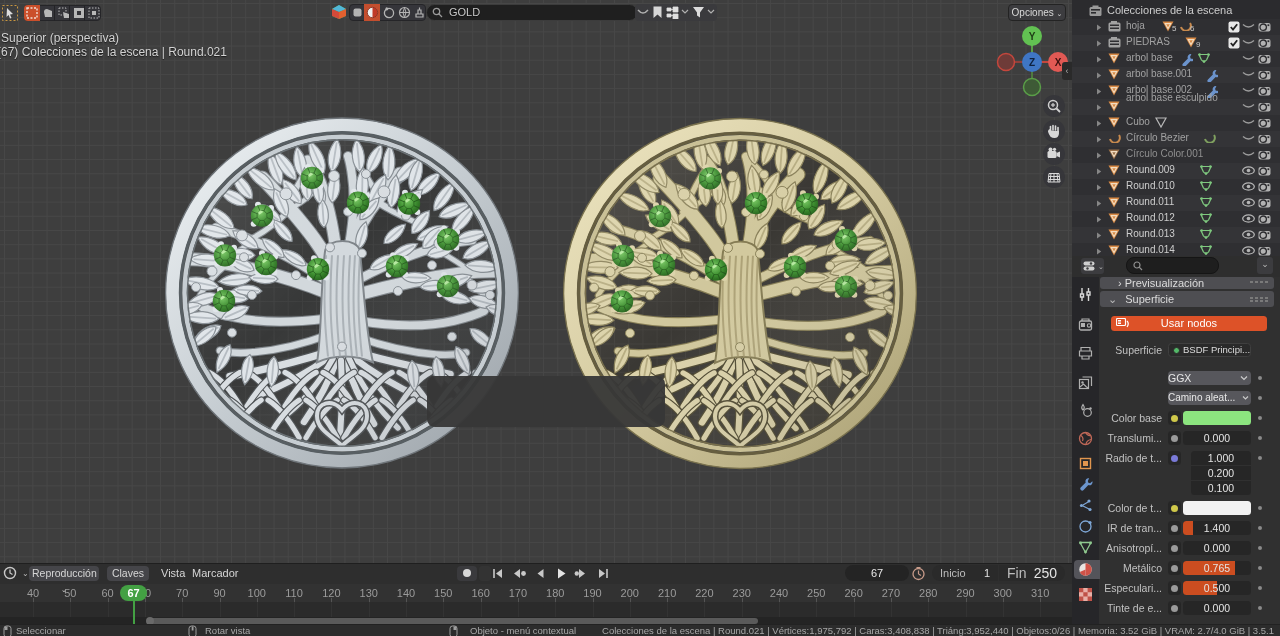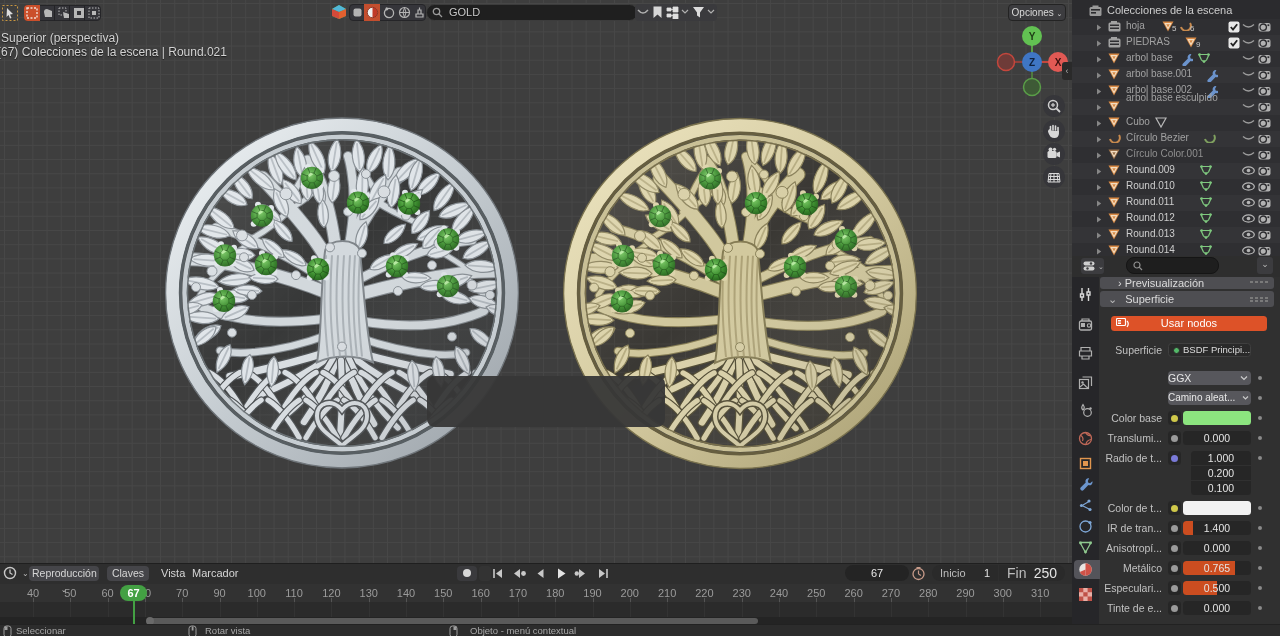--- a/index.html
+++ b/index.html
@@ -2020,12 +2020,13 @@
     <svg class="abs" style="left:188px;top:625px" width="9" height="13" viewBox="0 0 9 13">
       <rect x="1" y="1" width="7" height="11" rx="2.5" fill="none" stroke="#9e9e9e" stroke-width="1"></rect>
       <rect x="3.7" y="1.5" width="1.8" height="4" fill="#9e9e9e"></rect>
     </svg>
     <div class="abs" style="left:205px;top:625px;font-size:9.5px;color:#a8a8a8;line-height:12px">Rotar vista</div>
     <svg class="abs" style="left:449px;top:625px" width="9" height="13" viewBox="0 0 9 13">
       <rect x="1" y="1" width="7" height="11" rx="2.5" fill="none" stroke="#9e9e9e" stroke-width="1"></rect>
       <path d="M4.5 1.5 H7.5 V5 H4.5 Z" fill="#9e9e9e"></path>
     </svg>
     <div class="abs" style="left:470px;top:625px;font-size:9.5px;color:#a8a8a8;line-height:12px">Objeto - menú contextual</div>
+    <div class="abs" style="left:0;top:625px;width:1278px;font-size:9.5px;color:#a8a8a8;line-height:12px;text-align:right"><span style="margin-right:4px">Colecciones de la escena | Round.021 | Vértices:1,975,792 | Caras:3,408,838 | Triáng:3,952,440 | Objetos:0/26 | Memoria: 3.52 GiB | VRAM: 2.7/4.0 GiB | 3.5.1</span></div>
   </div>
 </body></html>

